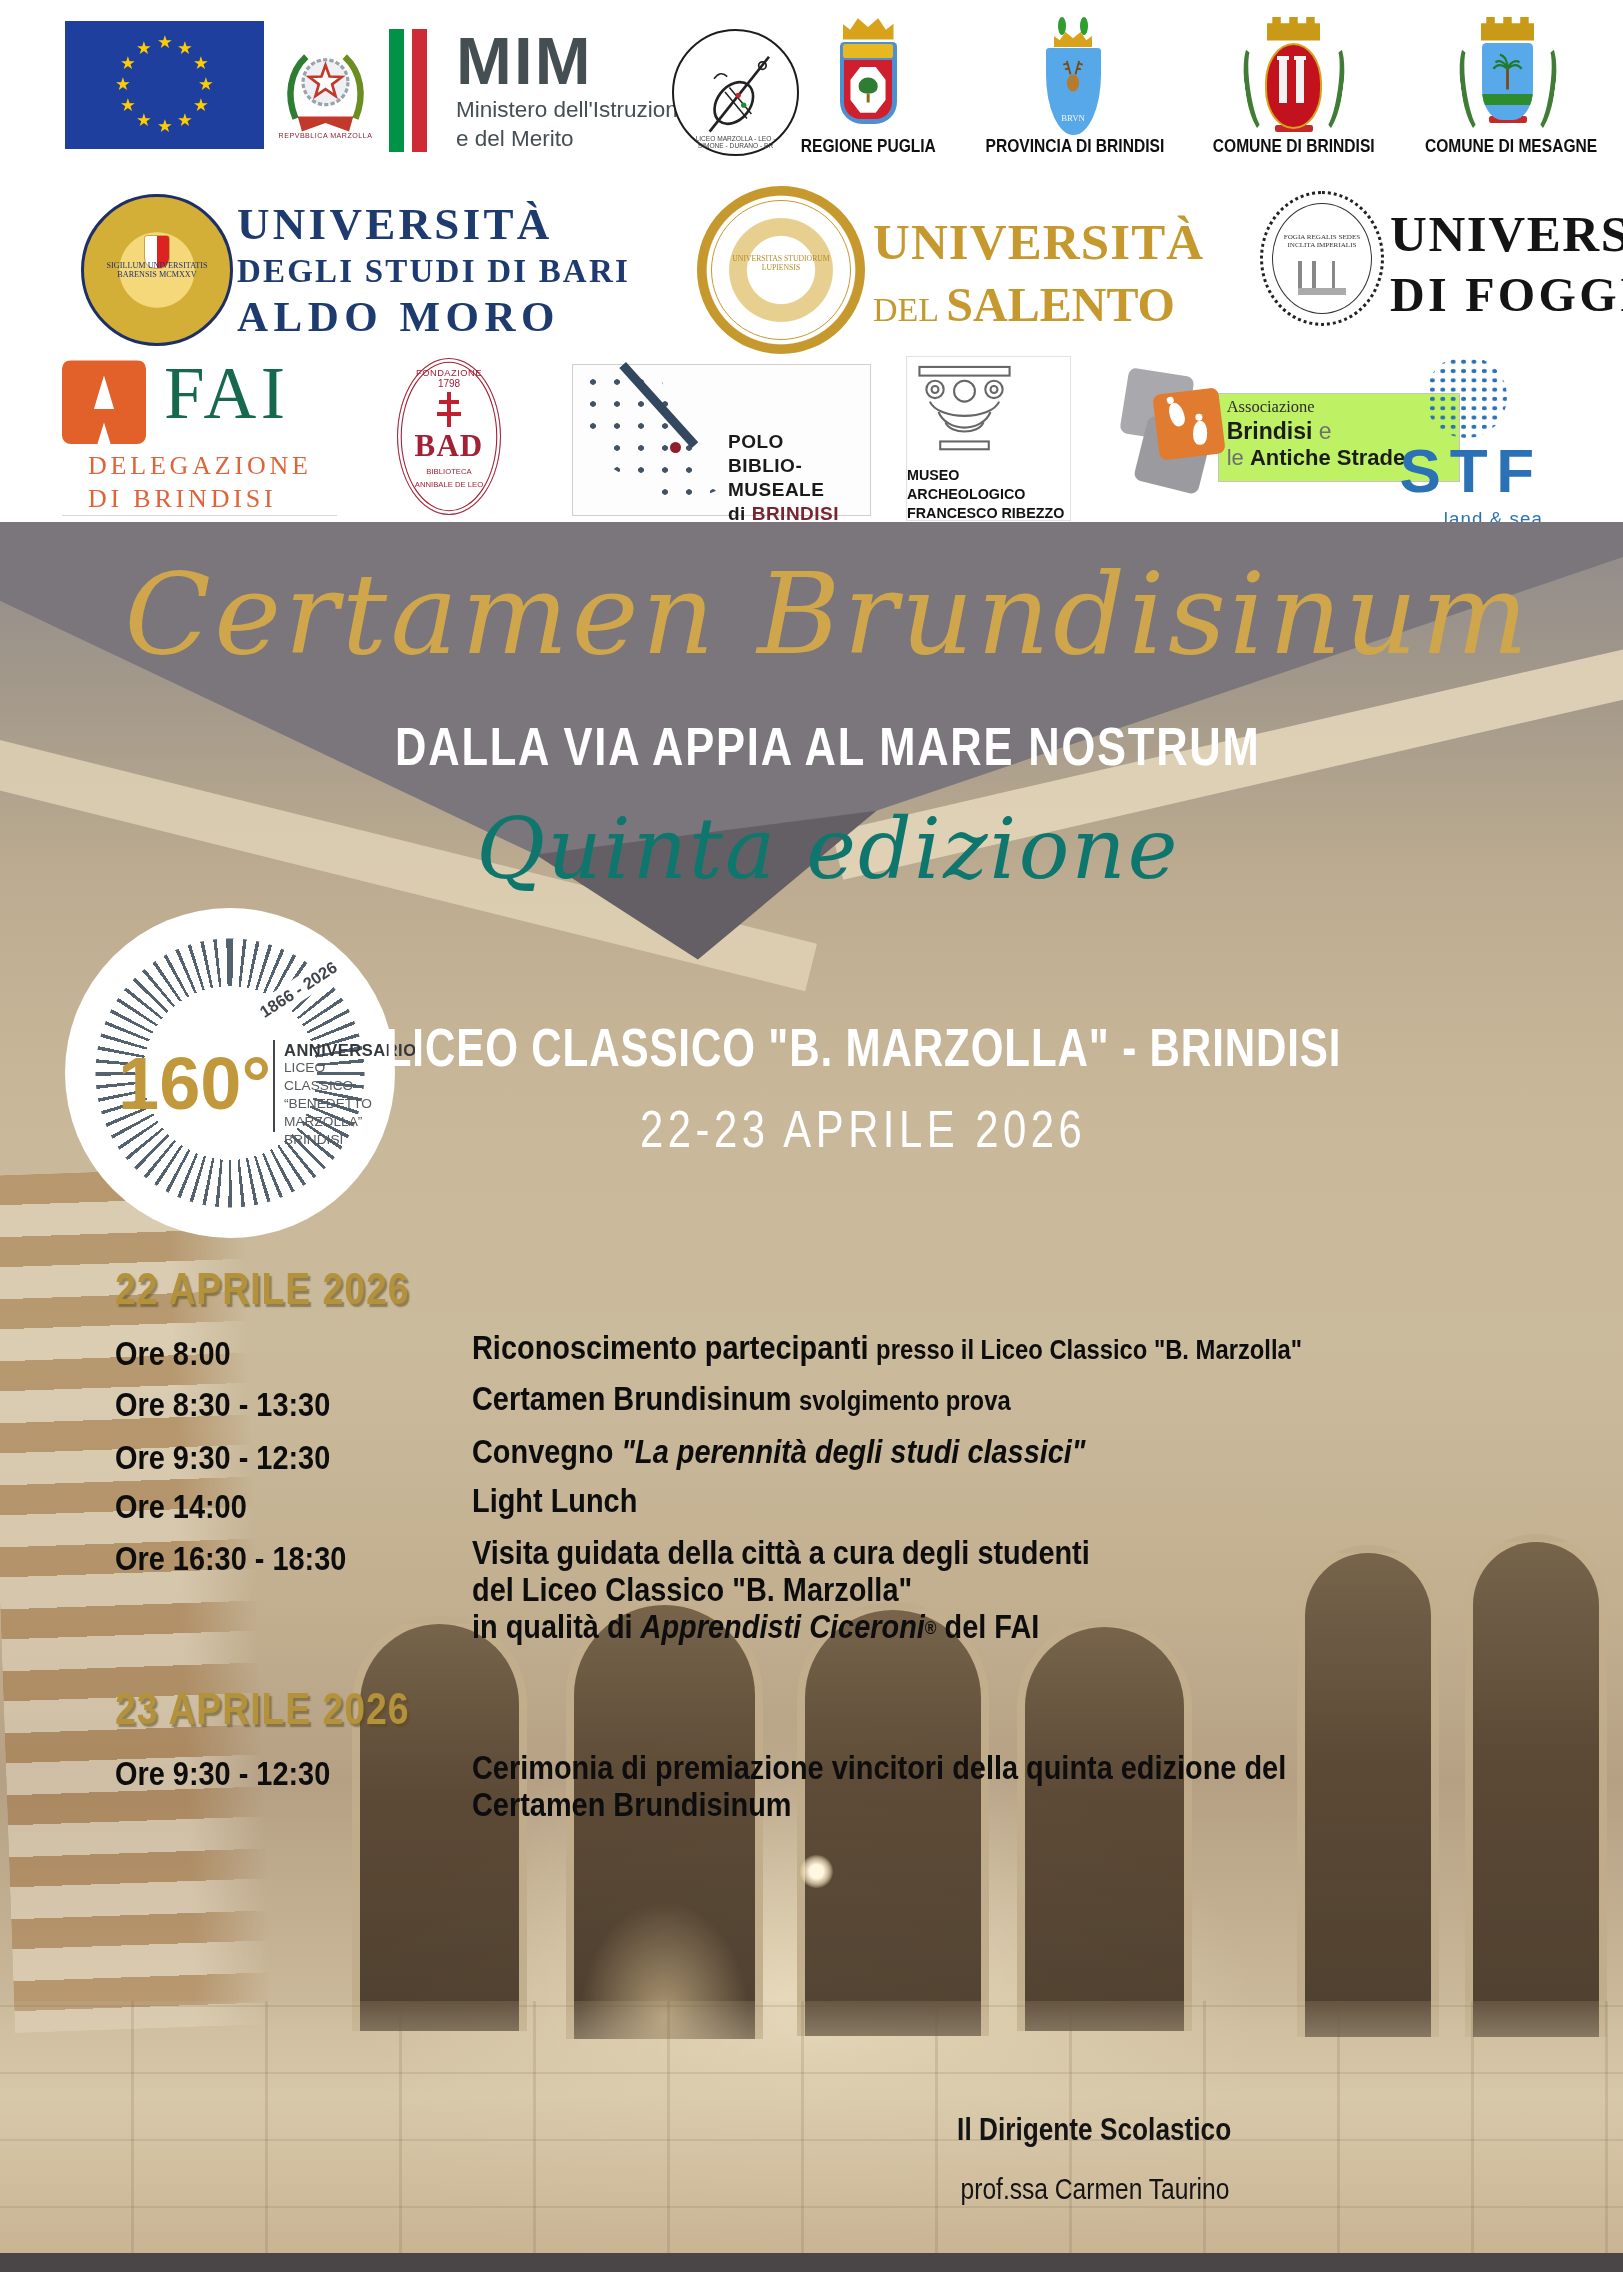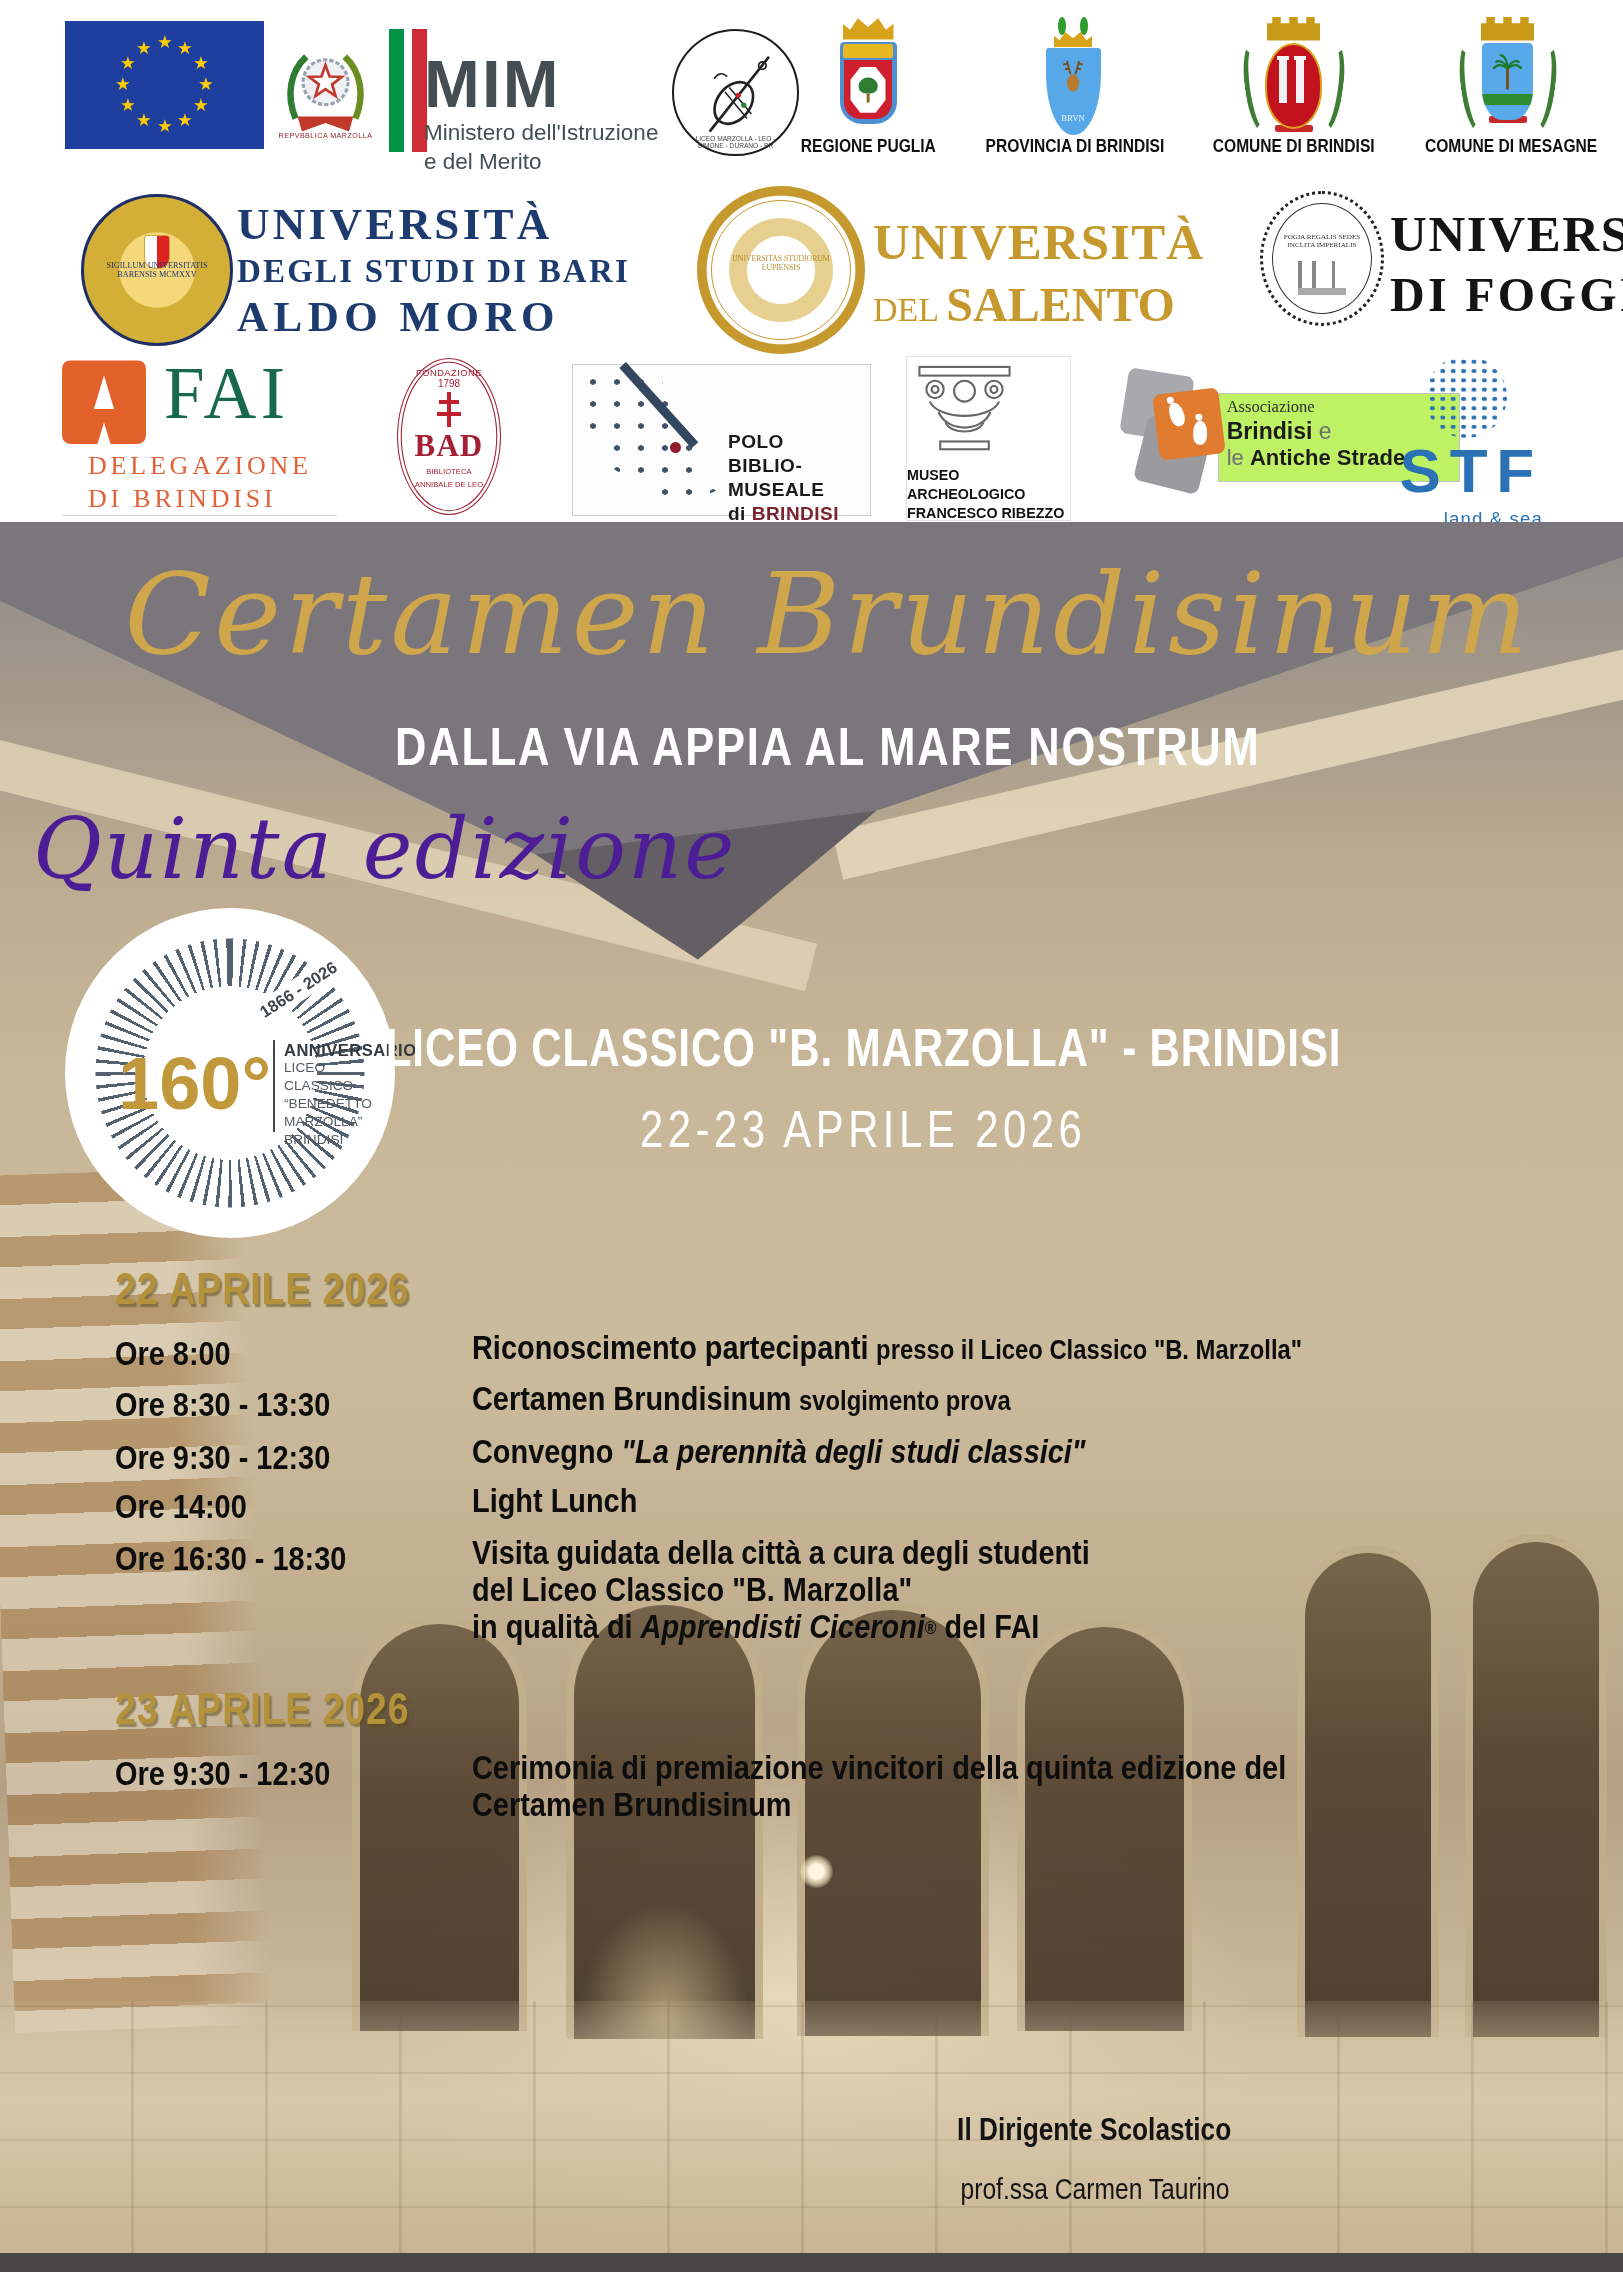--- a/index.html
+++ b/index.html
@@ -13,21 +13,21 @@
 
   .euflag{position:absolute;left:65px;top:21px;width:199px;height:128px;background:#1e3f9e;}
   .euflag .star{position:absolute;color:#ffcc00;font-size:17.6px;line-height:1;transform:translate(-50%,-50%);}
 
   .mim{position:absolute;left:272px;top:19px;width:423px;height:137px;}
   .mim-emblem{position:absolute;left:0;top:13.7px;width:107px;height:107px;}
   .mim-ribbon-txt{position:absolute;left:0;top:113px;width:107px;text-align:center;font-size:7.1px;color:#8c2330;letter-spacing:0.5px;}
   .bar{position:absolute;top:10px;width:15px;height:123px;}
   .bar.g{left:117px;background:#009246;}
   .bar.r{left:140px;background:#ce2b37;}
-  .mim-txt{position:absolute;left:152px;top:7.7px;color:#454e52;margin-top:23px;}
+  .mim-txt{position:absolute;left:184px;top:7.7px;color:#454e52;}
   .mim-acr{font-size:67px;font-weight:bold;line-height:1;letter-spacing:2.2px;}
   .mim-l{font-size:22.5px;margin-top:3.3px;}
 
   .sealcircle{position:absolute;left:672px;top:29px;width:123px;height:123px;border:2.2px solid #1c1c1c;border-radius:50%;background:#fff;}
   .sealcircle svg{position:absolute;left:6.6px;top:5.5px;}
   .sealcap{position:absolute;left:10%;bottom:5.5px;width:80%;text-align:center;font-size:6.6px;color:#444;}
 
   .auth{position:absolute;top:16.5px;height:148px;text-align:center;}
   .auth .art{position:relative;height:118px;display:flex;flex-direction:column;align-items:center;justify-content:flex-start;}
   .auth-label{font-size:19px;font-weight:bold;color:#101010;letter-spacing:0;}
@@ -170,22 +170,22 @@
 
   .grey{position:absolute;inset:0;background:#7a767b;
      clip-path:polygon(0 0,100% 0,100% 2%,54% 16.5%,43% 25%,33% 19%,0 4.5%);}
   .greyD{position:absolute;inset:0;background:rgba(58,55,60,.35);
      clip-path:polygon(33% 19%,54% 16.5%,43% 25%);}
 
   .hero-title{position:absolute;left:33px;right:0;top:26px;text-align:center;
      font-family:"DejaVu Serif",serif;font-style:italic;font-size:113px;color:#cfa64c;letter-spacing:3.3px;}
   .hero-sub{position:absolute;left:33px;right:0;top:194px;text-align:center;color:#fff;
      font-size:53px;font-weight:bold;letter-spacing:2.2px;}
-  .hero-ed{position:absolute;left:33px;right:0;top:278px;text-align:left;
-     font-family:"DejaVu Serif",serif;font-style:italic;font-size:84px;color:#4c1d95;letter-spacing:2.2px;}
+  .hero-ed{position:absolute;left:33px;right:0;top:278px;text-align:center;
+     font-family:"DejaVu Serif",serif;font-style:italic;font-size:84px;color:#0f766e;letter-spacing:2.2px;}
   .school-line{position:absolute;left:104px;right:0;top:494px;text-align:center;color:#fff;
      font-size:54px;font-weight:bold;letter-spacing:1.1px;}
   .date-line{position:absolute;left:104px;right:0;top:578px;text-align:center;color:#fff;
      font-size:51px;font-weight:normal;letter-spacing:5.5px;}
 
   
   .badge{position:absolute;left:65px;top:386px;width:330px;height:330px;border-radius:50%;background:#fff;}
   .badge-ring{position:absolute;inset:0;border-radius:50%;
      background:repeating-conic-gradient(#54616e 0deg 1.5deg, transparent 1.5deg 5.6deg);
      -webkit-mask:radial-gradient(circle,transparent 0 87px,#000 87px 134px,transparent 135px);

